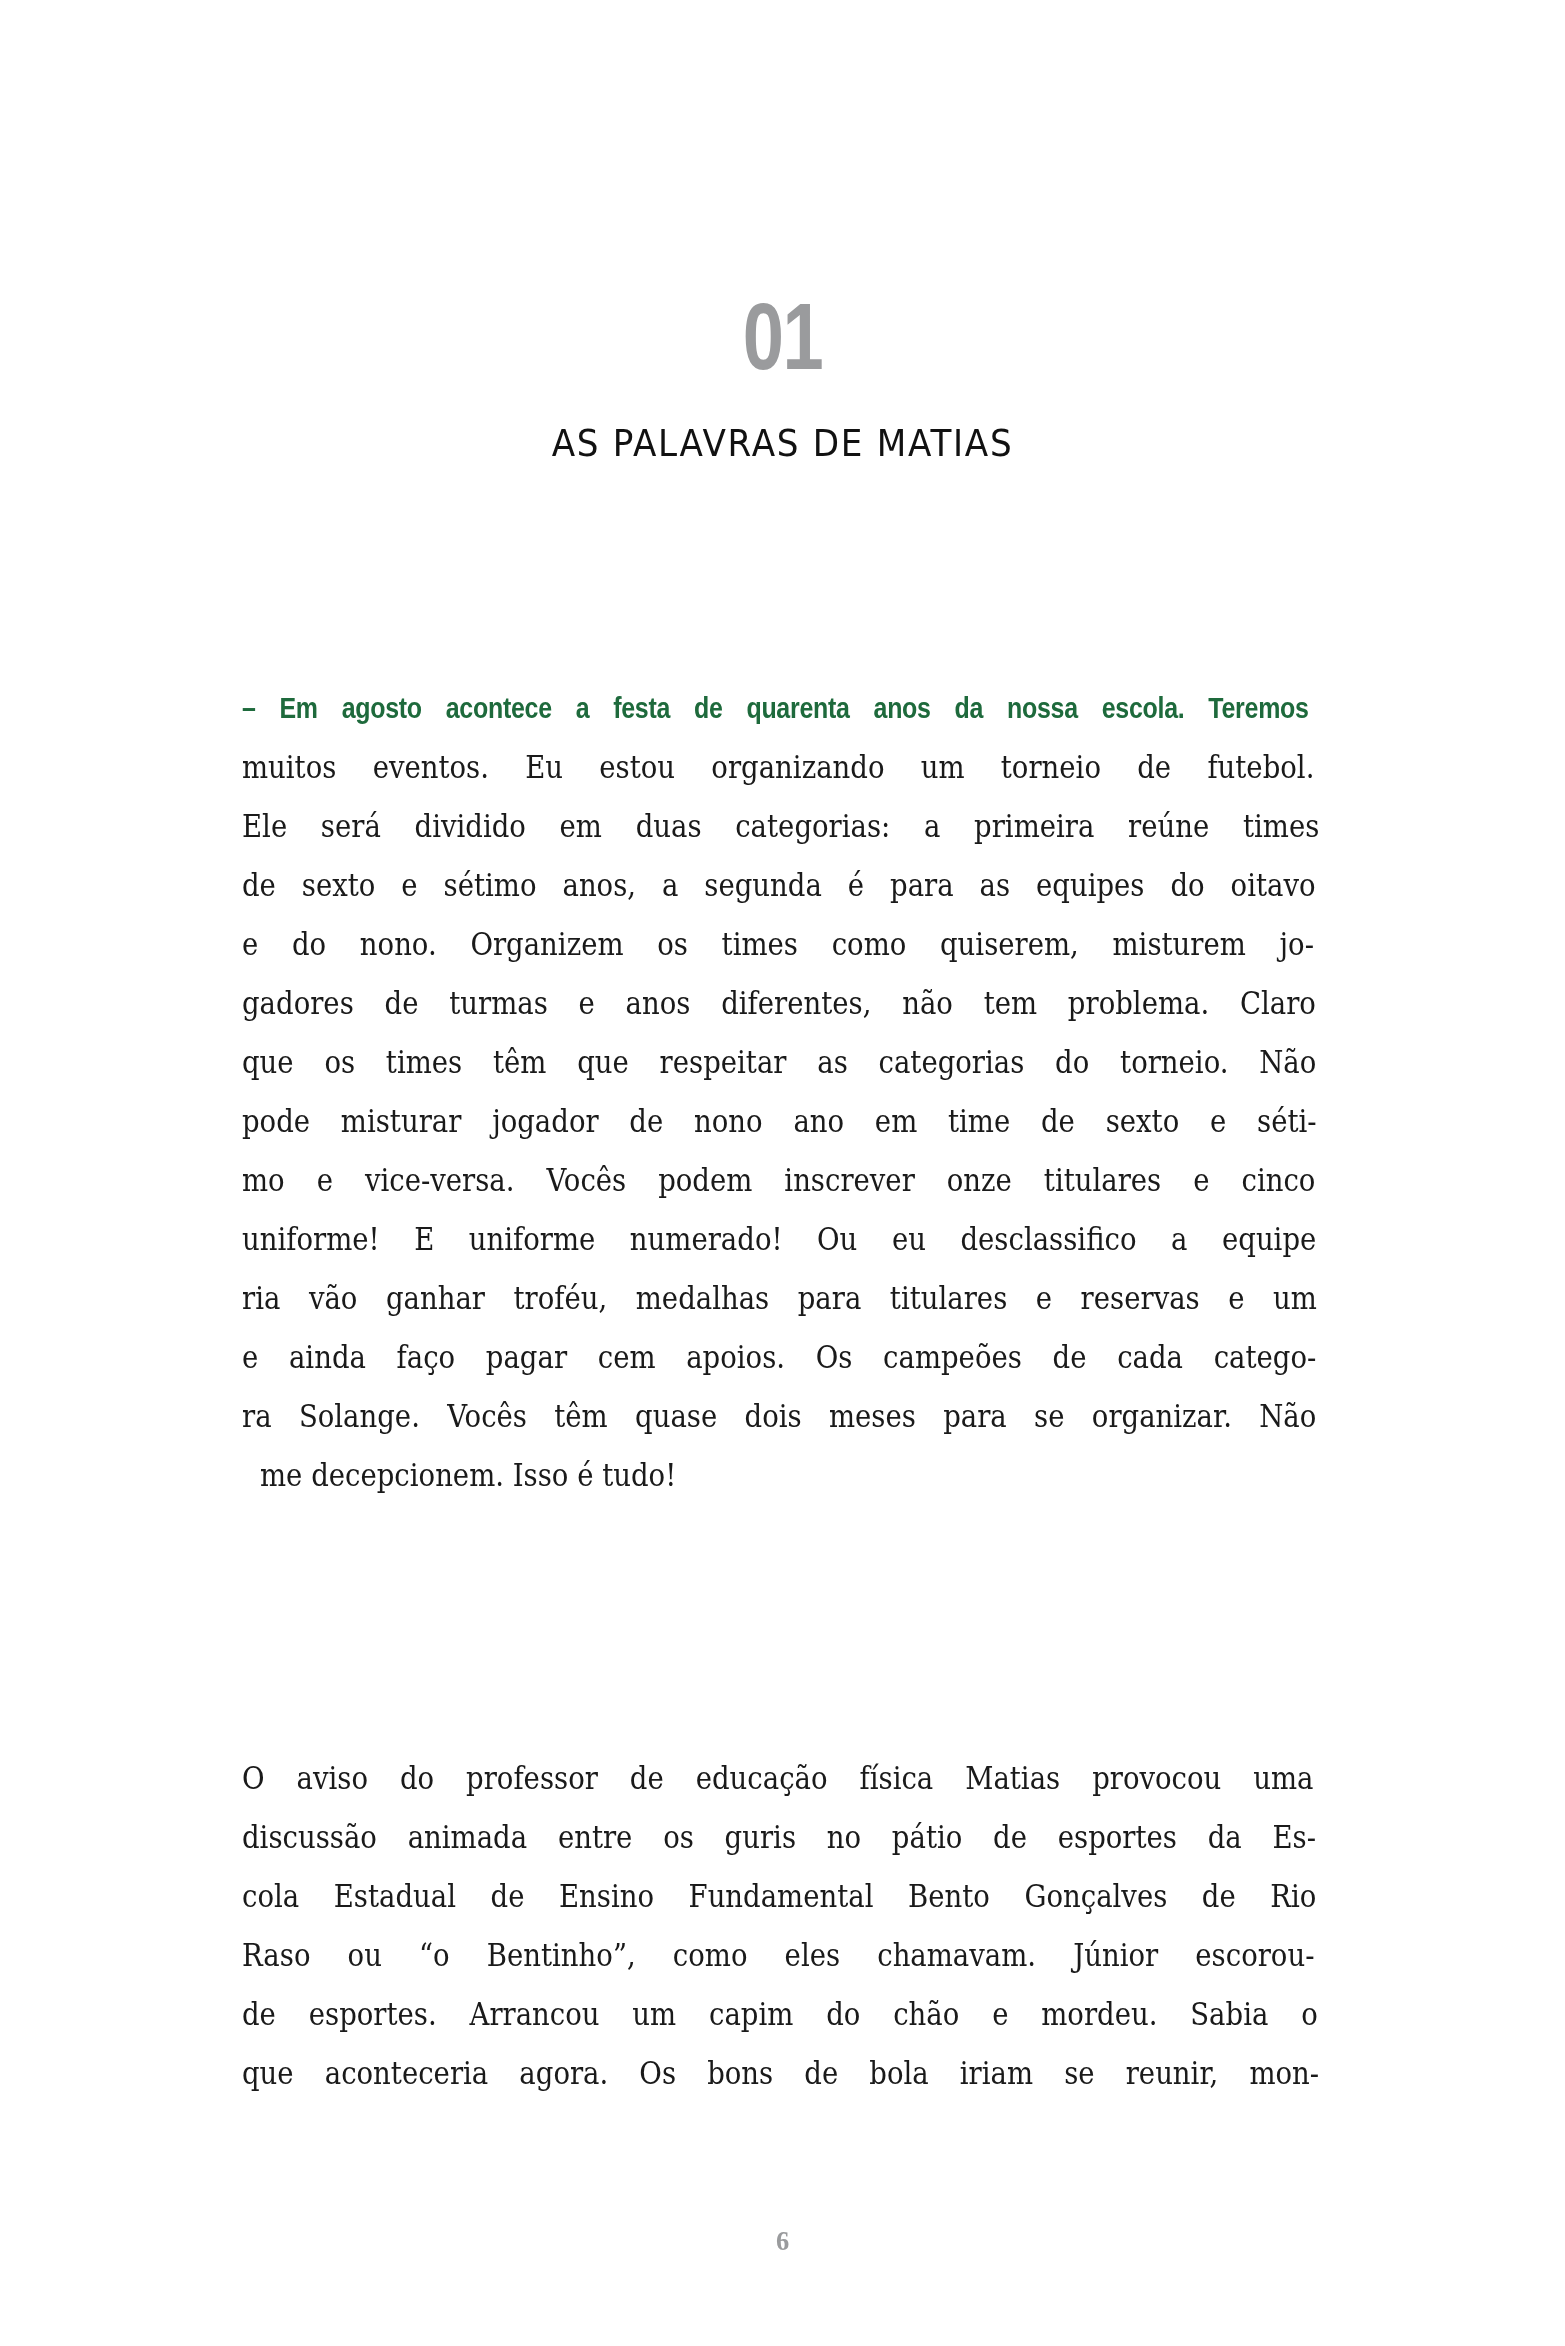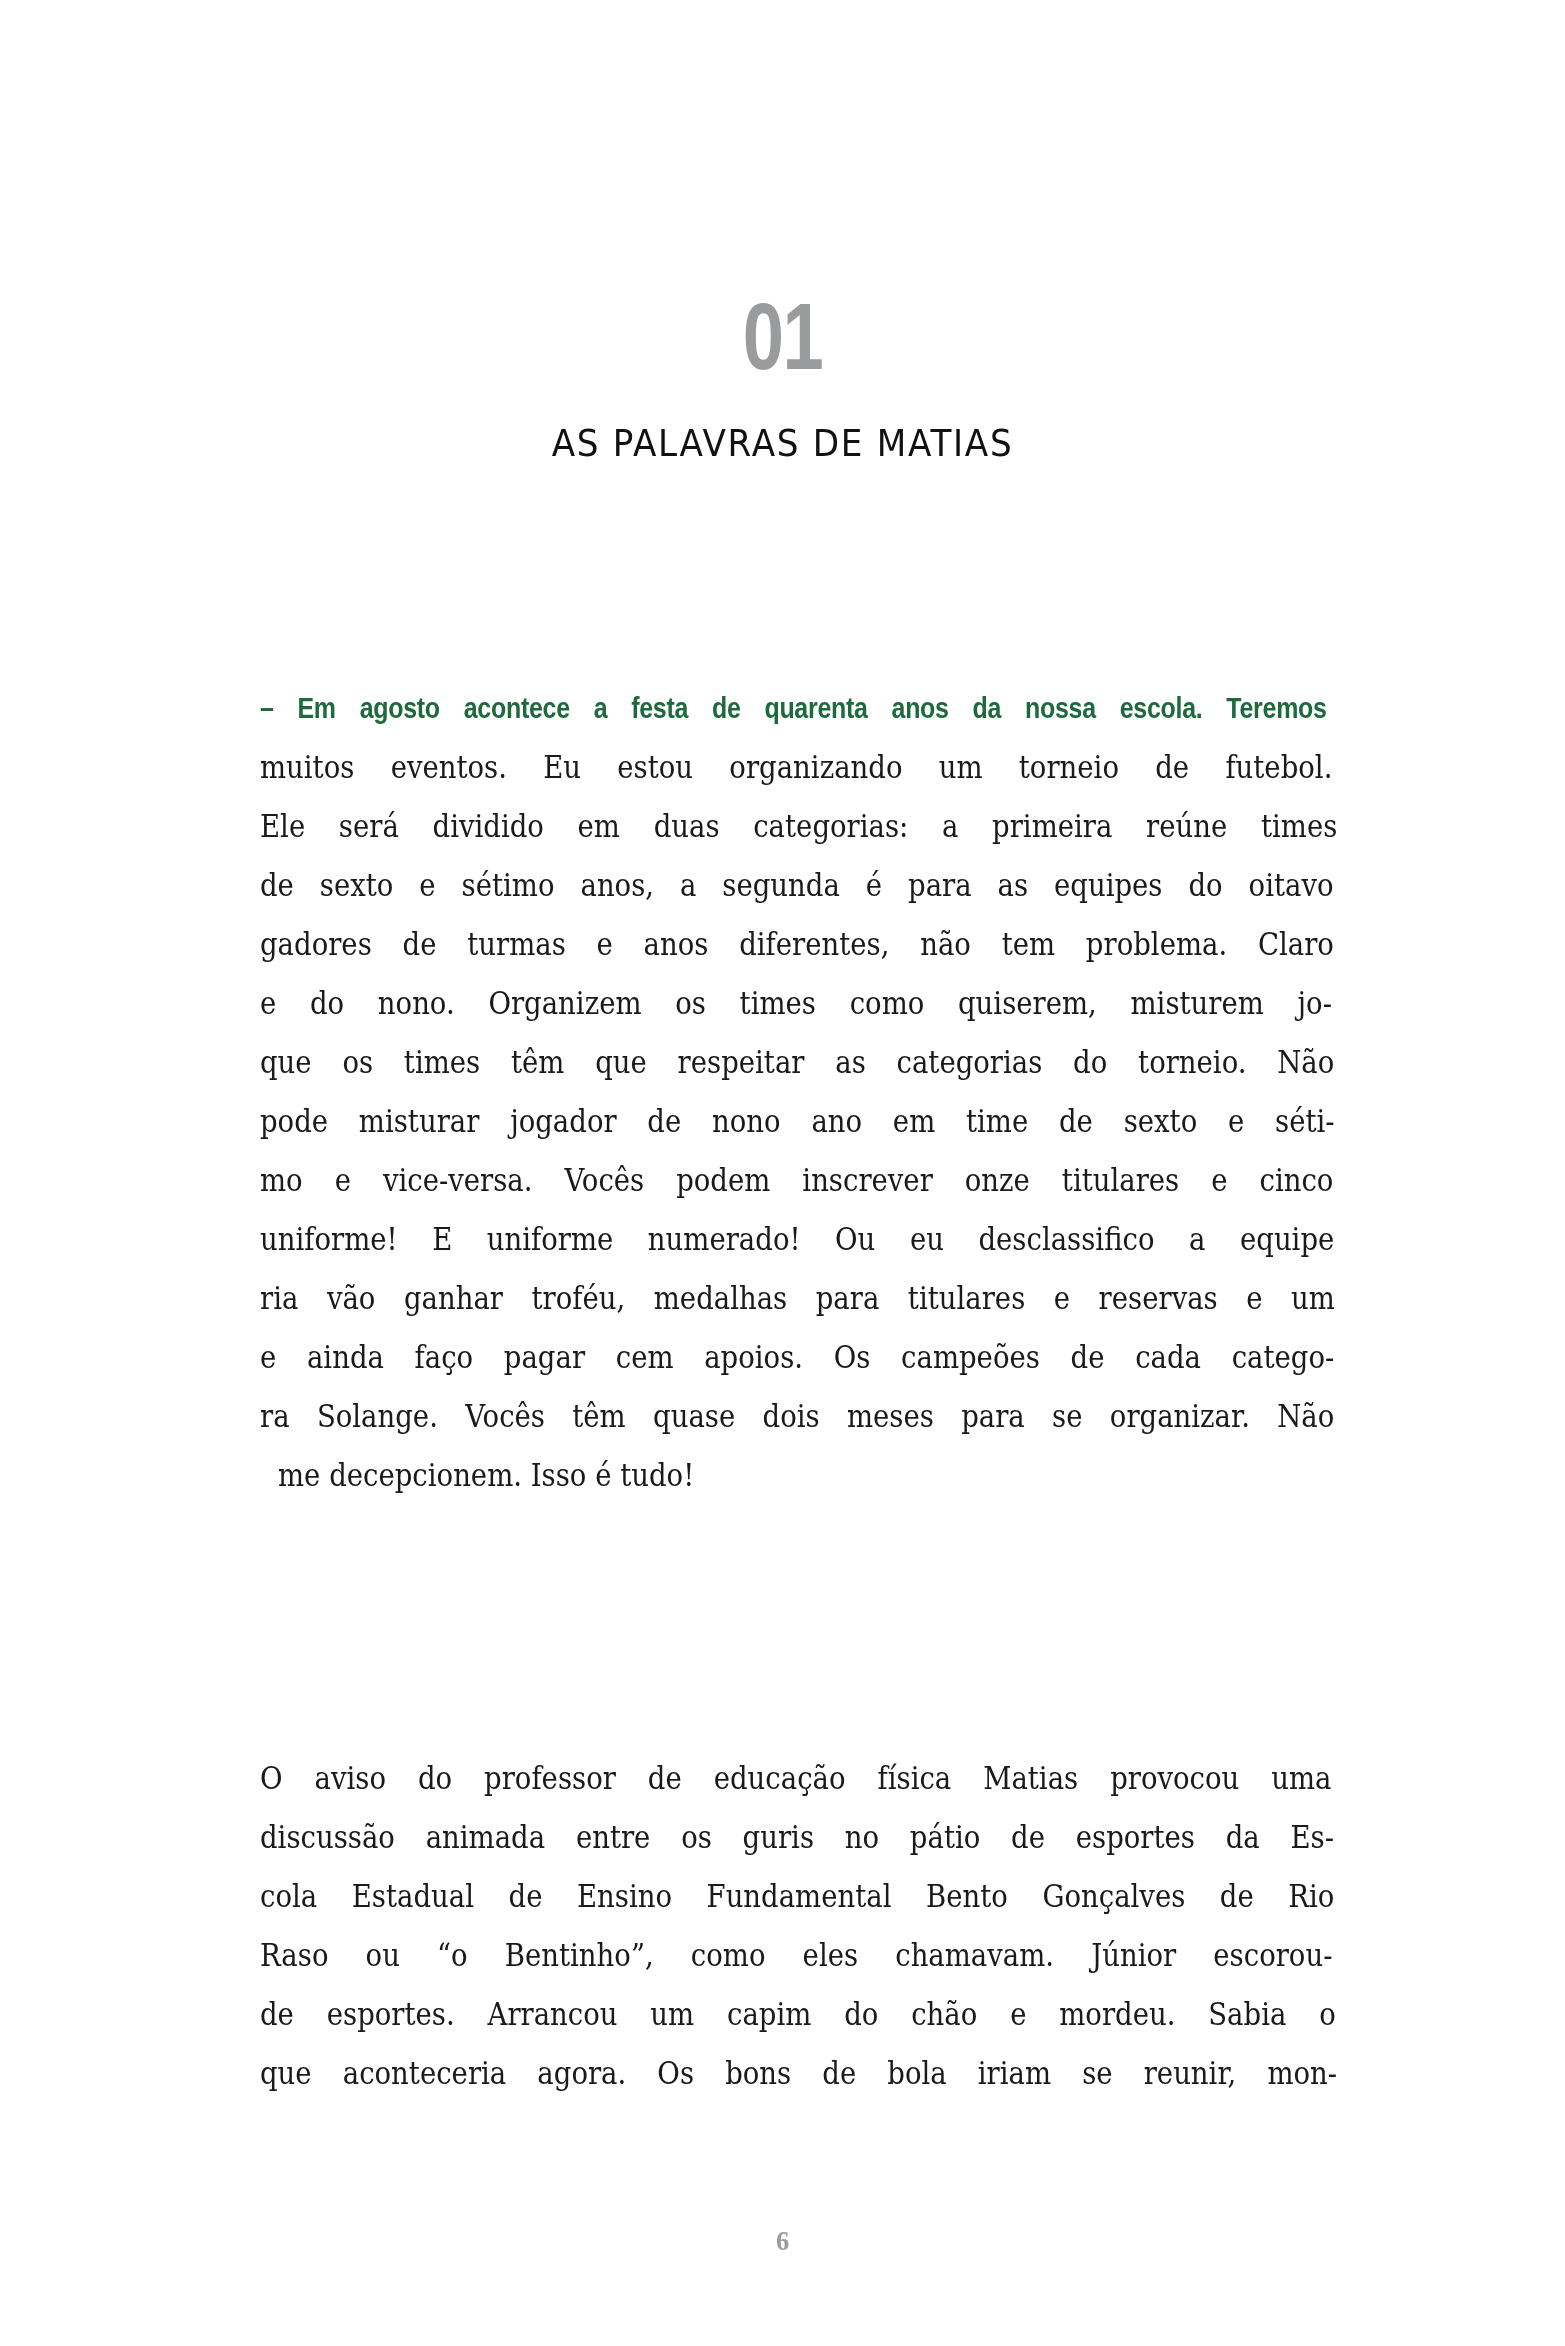--- a/index.html
+++ b/index.html
@@ -14,21 +14,21 @@
     }
     .chapter-title {
       position: absolute; left: 0; width: 1565px; top: 420px;
       text-align: center;
       font-family: "DejaVu Sans", sans-serif;
       font-size: 38px; color: #111; letter-spacing: 1.9px;
       transform: scaleX(0.9); transform-origin: center;
       line-height: 47px;
     }
     .body-text {
-      position: absolute; left: 260px; width: 1079px;
+      position: absolute; left: 242px; width: 1079px;
       font-family: "DejaVu Serif", serif;
       font-size: 32px; color: #1a1a1a;
       line-height: 59px;
     }
     .line { display: block; white-space: nowrap; text-align: justify; text-align-last: justify; height: 59px; }
     .line.last { text-align-last: left; margin-left: 18px; }
     .line.lead {
       font-family: "Liberation Sans", sans-serif; font-weight: bold;
       color: #1e6a3c; font-size: 29px; letter-spacing: -0.3px;
     }
@@ -48,22 +48,22 @@
 <body>
 
 <div class="chapter-num">01</div>
 <div class="chapter-title">AS PALAVRAS DE MATIAS</div>
 
 <div class="body-text" id="para1">
   <div class="line lead"><span class="cond" style="white-space: nowrap; width: auto; word-spacing: 20px;">– Em agosto acontece a festa de quarenta anos da nossa escola. Teremos</span></div>
   <div class="line"><span class="cond" style="white-space: nowrap; width: auto; word-spacing: 32px;">muitos eventos. Eu estou organizando um torneio de futebol.</span></div>
   <div class="line"><span class="cond" style="white-space: nowrap; width: auto; word-spacing: 29px;">Ele será dividido em duas categorias: a primeira reúne times</span></div>
   <div class="line"><span class="cond" style="white-space: nowrap; width: auto; word-spacing: 20px;">de sexto e sétimo anos, a segunda é para as equipes do oitavo</span></div>
+  <div class="line"><span class="cond" style="white-space: nowrap; width: auto; word-spacing: 29px;">e do nono. Organizem os times como quiserem, misturem jo-</span></div>
   <div class="line"><span class="cond" style="white-space: nowrap; width: auto; word-spacing: 25.6px;">gadores de turmas e anos diferentes, não tem problema. Claro</span></div>
-  <div class="line"><span class="cond" style="white-space: nowrap; width: auto; word-spacing: 29px;">e do nono. Organizem os times como quiserem, misturem jo-</span></div>
   <div class="line"><span class="cond" style="white-space: nowrap; width: auto; word-spacing: 25.6px;">que os times têm que respeitar as categorias do torneio. Não</span></div>
   <div class="line"><span class="cond" style="white-space: nowrap; width: auto; word-spacing: 25.6px;">pode misturar jogador de nono ano em time de sexto e séti-</span></div>
   <div class="line"><span class="cond" style="white-space: nowrap; width: auto; word-spacing: 27px;">mo e vice-versa. Vocês podem inscrever onze titulares e cinco</span></div>
   <div class="line"><span class="cond" style="white-space: nowrap; width: auto; word-spacing: 30px;">uniforme! E uniforme numerado! Ou eu desclassifico a equipe</span></div>
   <div class="line"><span class="cond" style="white-space: nowrap; width: auto; word-spacing: 23px;">ria vão ganhar troféu, medalhas para titulares e reservas e um</span></div>
   <div class="line"><span class="cond" style="white-space: nowrap; width: auto; word-spacing: 25.5px;">e ainda faço pagar cem apoios. Os campeões de cada catego-</span></div>
   <div class="line"><span class="cond" style="white-space: nowrap; width: auto; word-spacing: 21.6px;">ra Solange. Vocês têm quase dois meses para se organizar. Não</span></div>
   <div class="line last"><span class="cond">me decepcionem. Isso é tudo!</span></div>
 </div>
 

